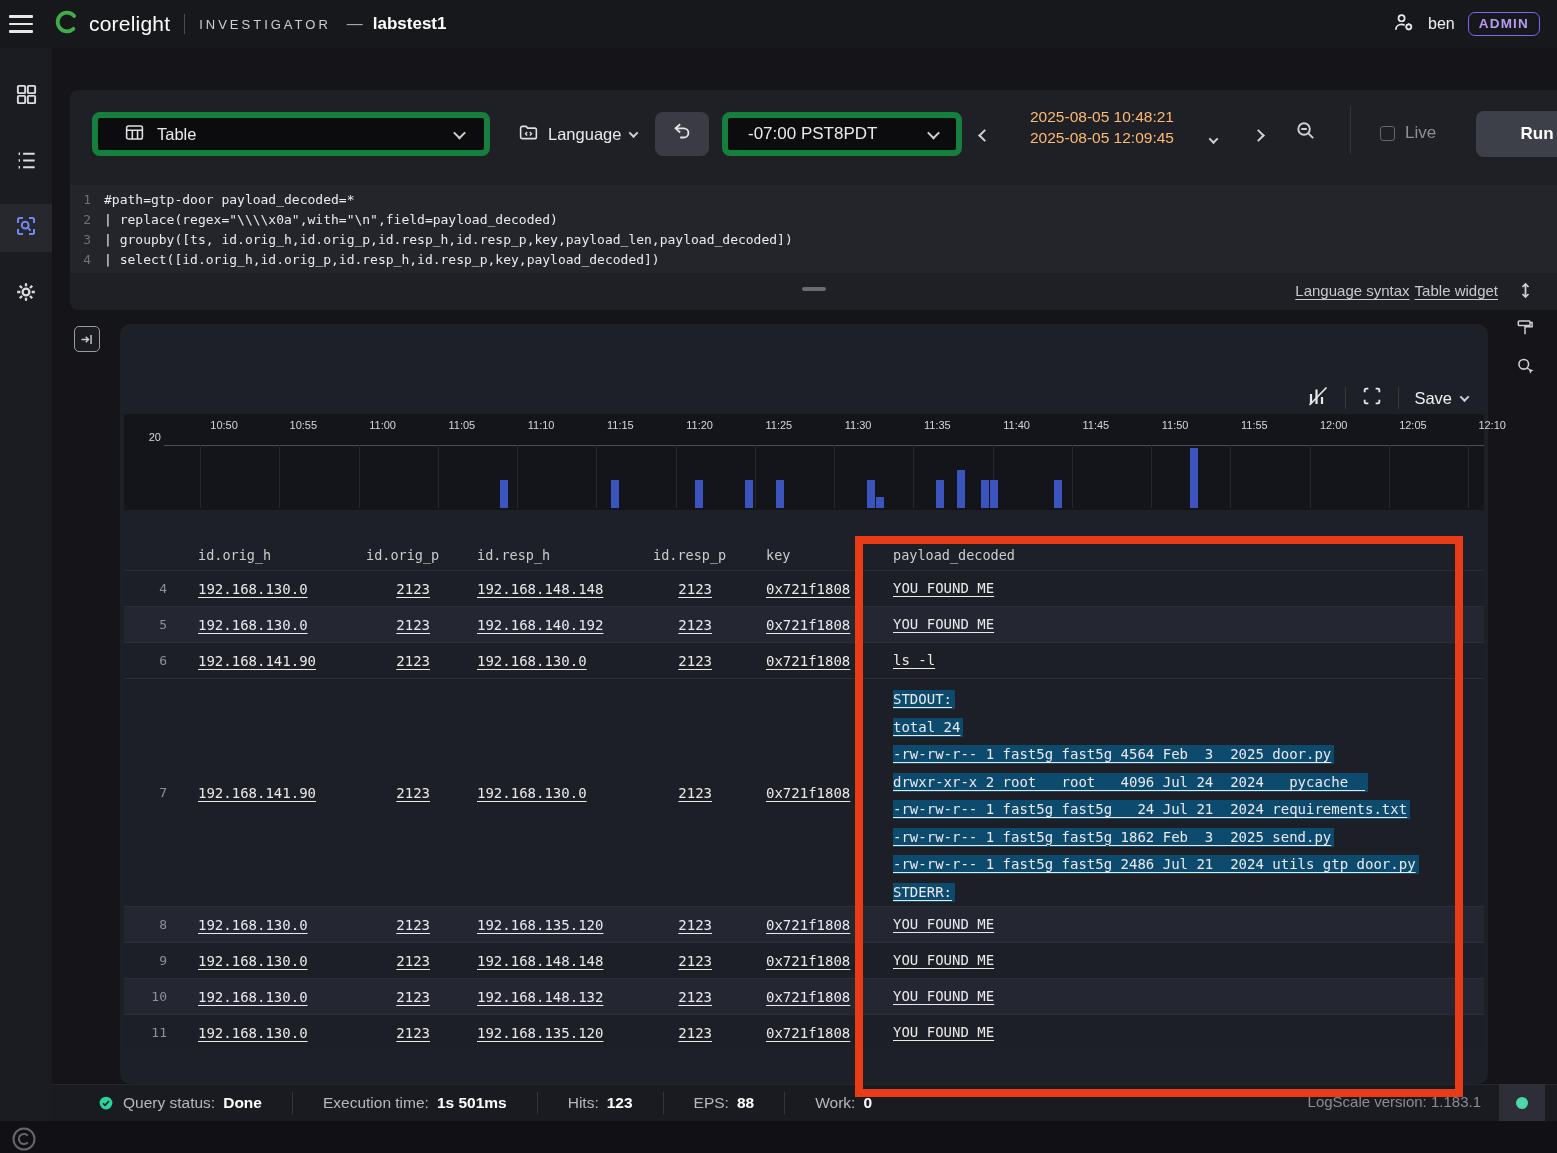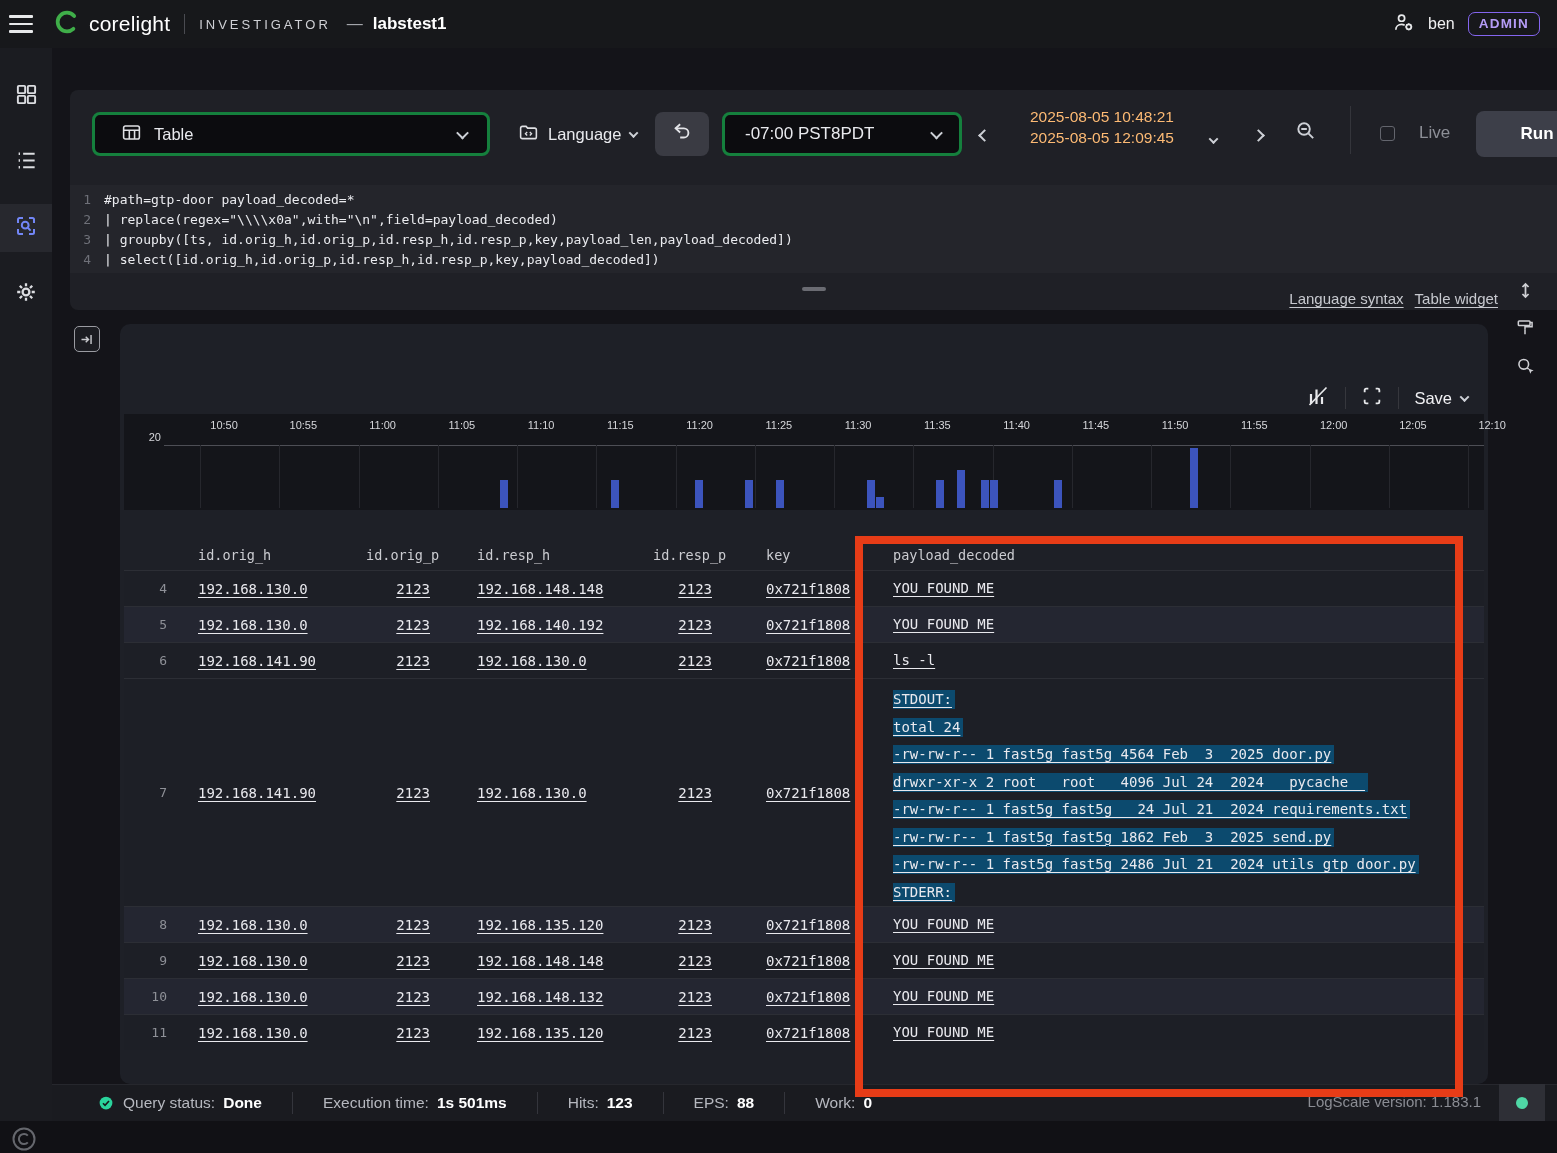--- a/index.html
+++ b/index.html
@@ -22,45 +22,45 @@
 
   
   .sidebar { position:absolute; left:0; top:48px; width:52px; height:1073px; background:#1b1c21; }
   .side-item { width:52px; height:48px; display:flex; align-items:center; justify-content:center; cursor:pointer; }
   .side-item.first { margin-top:24px; }
   .side-item.gap { margin-top:18px; }
   .side-item.active { background:#27282e; }
 
   
   .query-section { position:absolute; left:70px; top:90px; width:1487px; height:220px; background:#1f2026; border-radius:8px 0 0 8px; }
-  .ctrl { position:absolute; background:#0c0c0f; border:3px solid #15803d; border-radius:8px; display:flex; align-items:center; cursor:pointer; }
+  .ctrl { position:absolute; background:#0c0c0f; border:6px solid #15803d; border-radius:8px; display:flex; align-items:center; cursor:pointer; }
   .ctrl-table { left:22px; top:22px; width:398px; height:44px; padding:0 20px 0 26px; gap:12px; }
   .ctrl-label { color:#e9eaee; font-size:16.5px; }
   .ctrl .chev-end { margin-left:auto; }
   .queries-btn { position:absolute; left:448px; top:22px; height:44px; display:flex; align-items:center; gap:9px; cursor:pointer; }
   .undo-btn { position:absolute; left:585px; top:22px; width:54px; height:44px; background:#3a3b43; border-radius:8px; display:flex; align-items:center; justify-content:center; cursor:pointer; }
   .ctrl-tz { left:652px; top:22px; width:240px; height:44px; padding:0 18px 0 20px; }
   .ctrl-tz .ctrl-label { font-size:17px; }
   .nav-chev { position:absolute; cursor:pointer; }
   .dates { position:absolute; left:960px; top:16px; cursor:pointer; }
   .dates div { color:#fdba74; font-size:15.5px; line-height:21px; }
   .date-chev { position:absolute; left:1140px; top:40px; cursor:pointer; }
   .toolbar-divider { position:absolute; left:1280px; top:16px; width:1px; height:48px; background:#34353b; }
-  .live-wrap { position:absolute; left:1310px; top:33px; display:flex; align-items:center; gap:24px; cursor:pointer; }
+  .live-wrap { position:absolute; left:1310px; top:33px; display:flex; align-items:center; gap:10px; cursor:pointer; }
   .checkbox { width:15px; height:15px; border:1.6px solid #63656d; border-radius:3px; background:transparent; }
   .live-label { color:#8d8f97; font-size:17px; }
   .run-btn { position:absolute; left:1406px; top:21px; width:122px; height:46px; background:#3d3f49; border:none; border-radius:8px; color:#fff; font-size:17px; font-weight:bold; font-family:"Liberation Sans",sans-serif; cursor:pointer; }
 
   .editor { position:absolute; left:0; top:95px; width:1487px; height:88px; background:#24252b; padding-top:5px; }
   .ed-line { display:flex; font-family:"DejaVu Sans Mono", monospace; font-size:13px; line-height:20px; }
   .ed-num { width:34px; text-align:right; padding-right:13px; color:#6e7078; flex:none; }
   .ed-code { white-space:pre; color:#eaebef; }
 
   .drag-handle { position:absolute; left:50%; top:197px; transform:translateX(-50%); width:24px; height:4px; border-radius:2px; background:#6a6b72; cursor:row-resize; }
-  .links-row { position:absolute; right:59px; top:200px; display:flex; gap:11px; }
+  .links-row { position:absolute; right:59px; top:192px; display:flex; gap:5px; }
   .links-row a { color:#c7c9cf; font-size:15px; text-decoration:underline; text-underline-offset:3px; cursor:pointer; }
 
   
   .strip-icon { position:absolute; left:1515px; cursor:pointer; }
 
   
   .expand-box { position:absolute; left:74px; top:326px; width:26px; height:26px; border:1.6px solid #9a9ba1; border-radius:5px; display:flex; align-items:center; justify-content:center; cursor:pointer; background:#1b1c21; }
 
   
   .panel { position:absolute; left:120px; top:324px; width:1368px; height:760px; background:#1e2027; border-radius:10px; }

